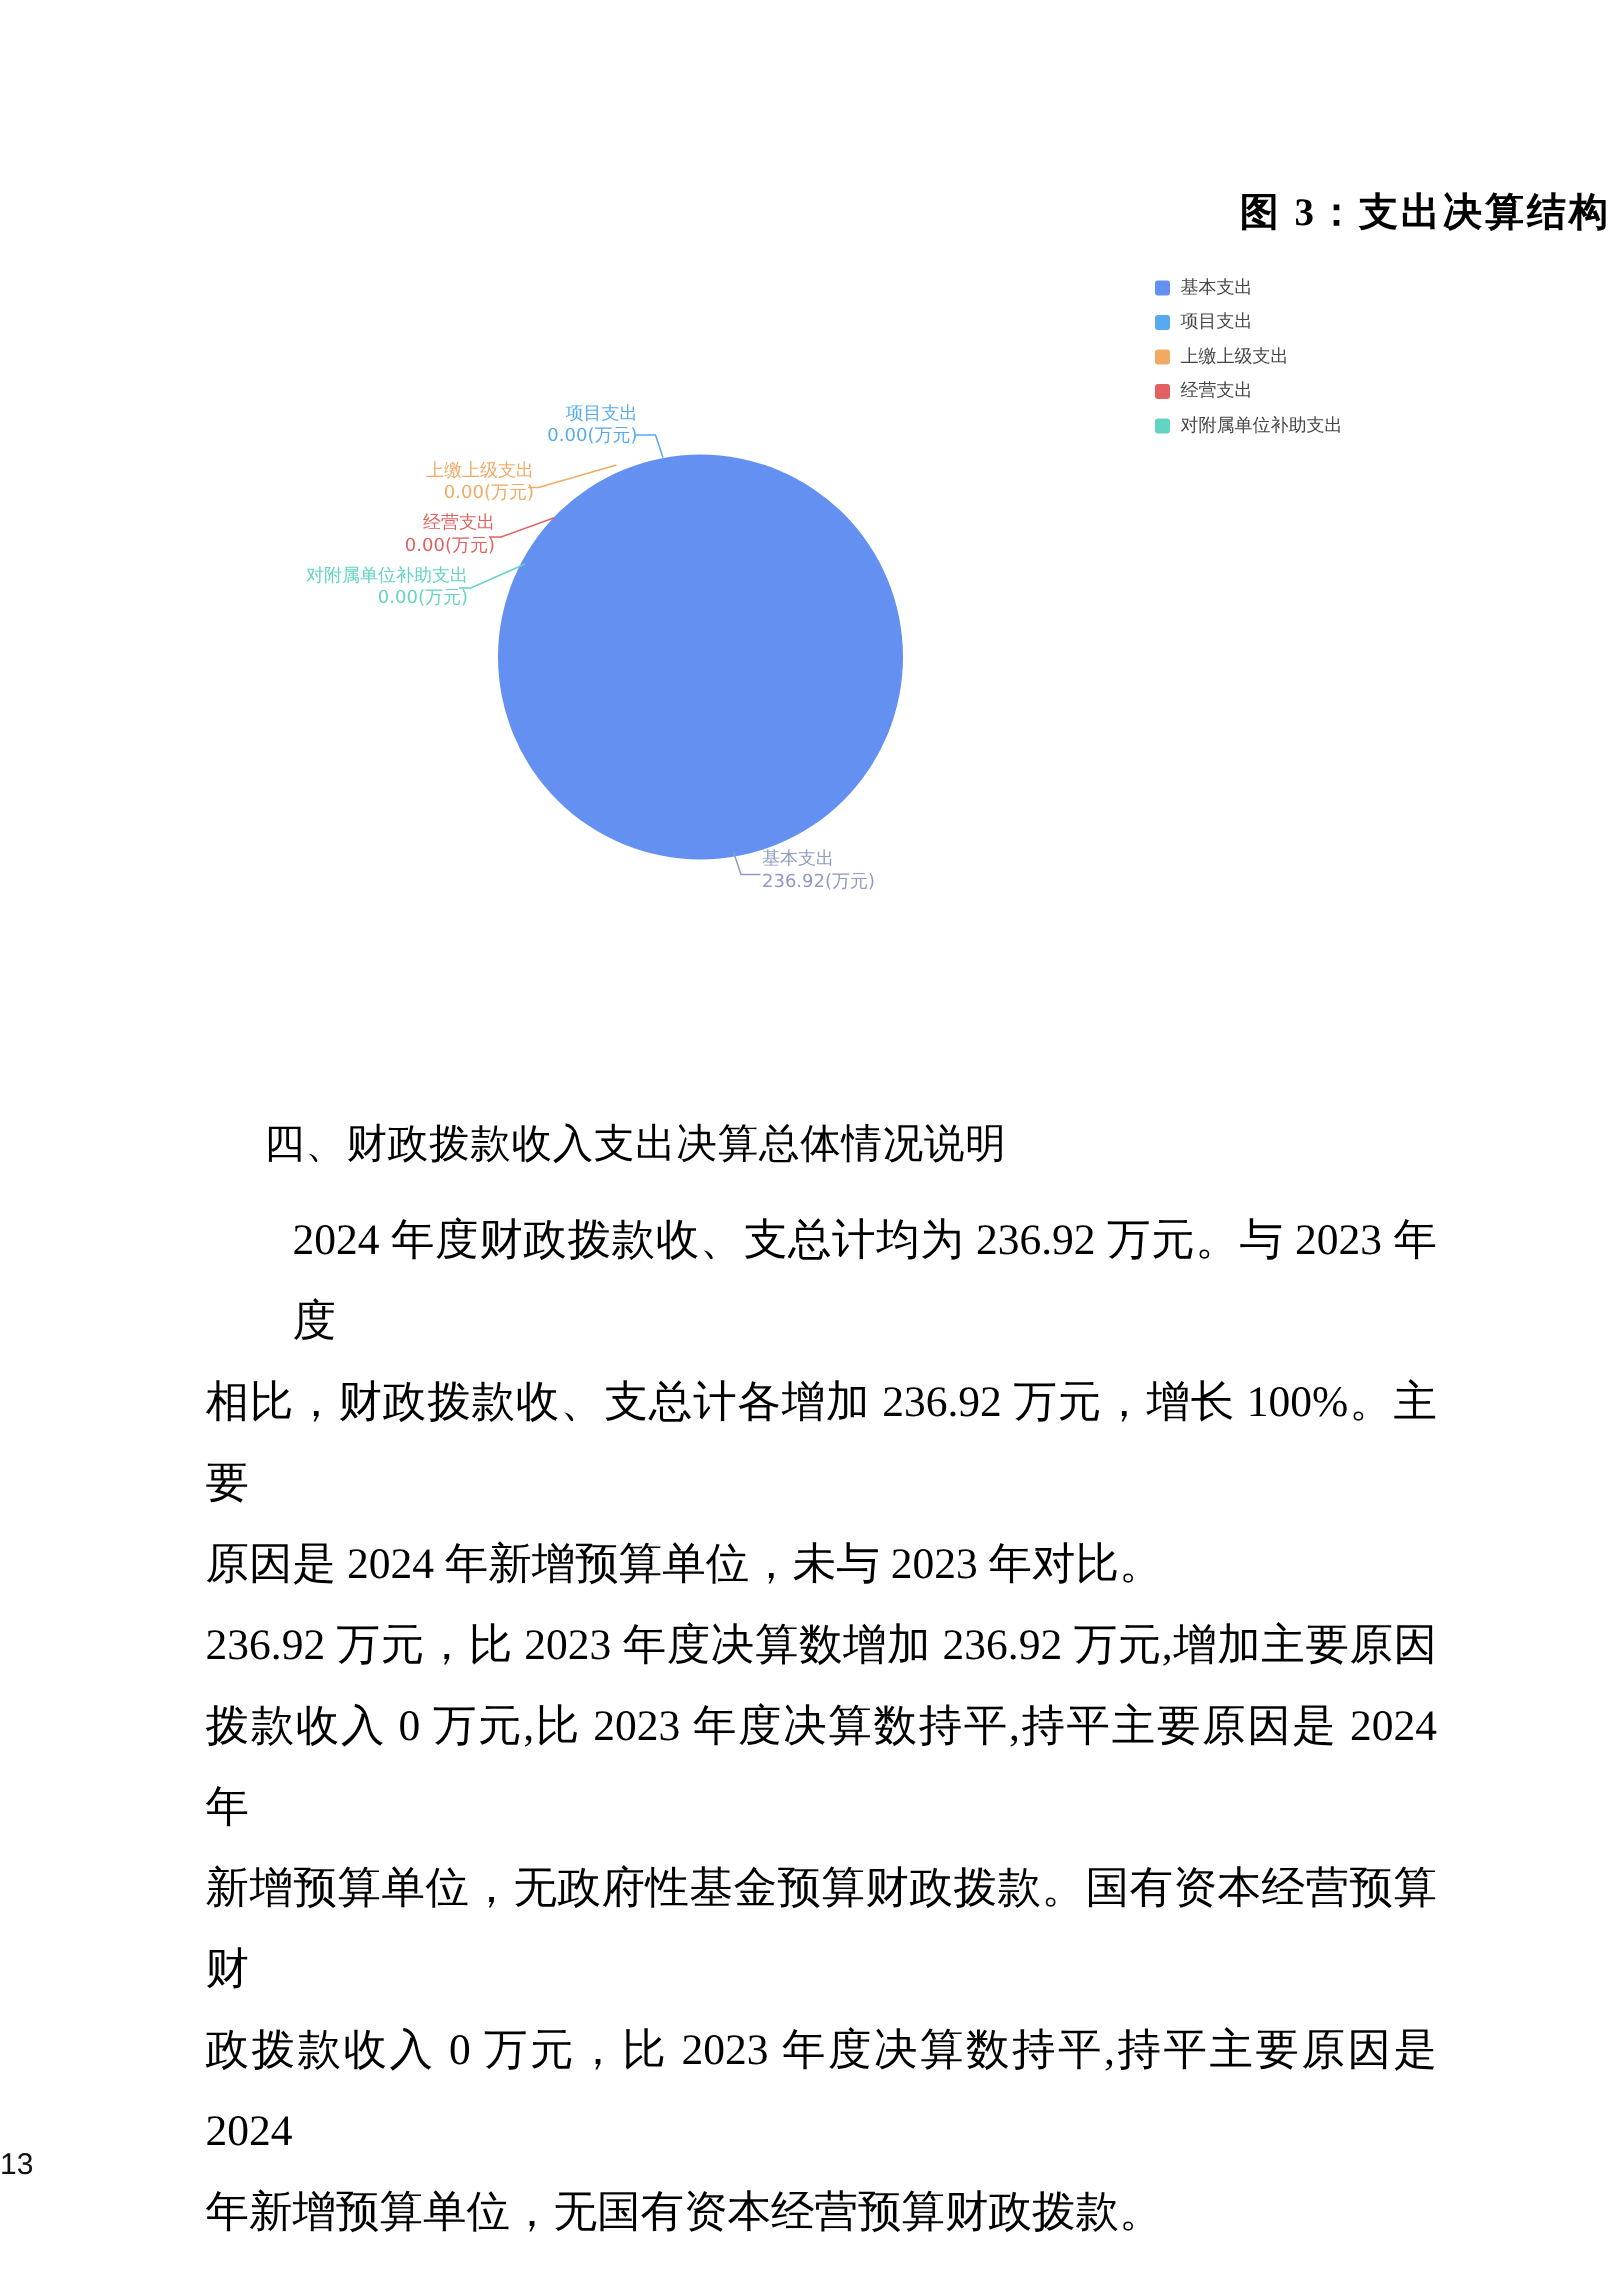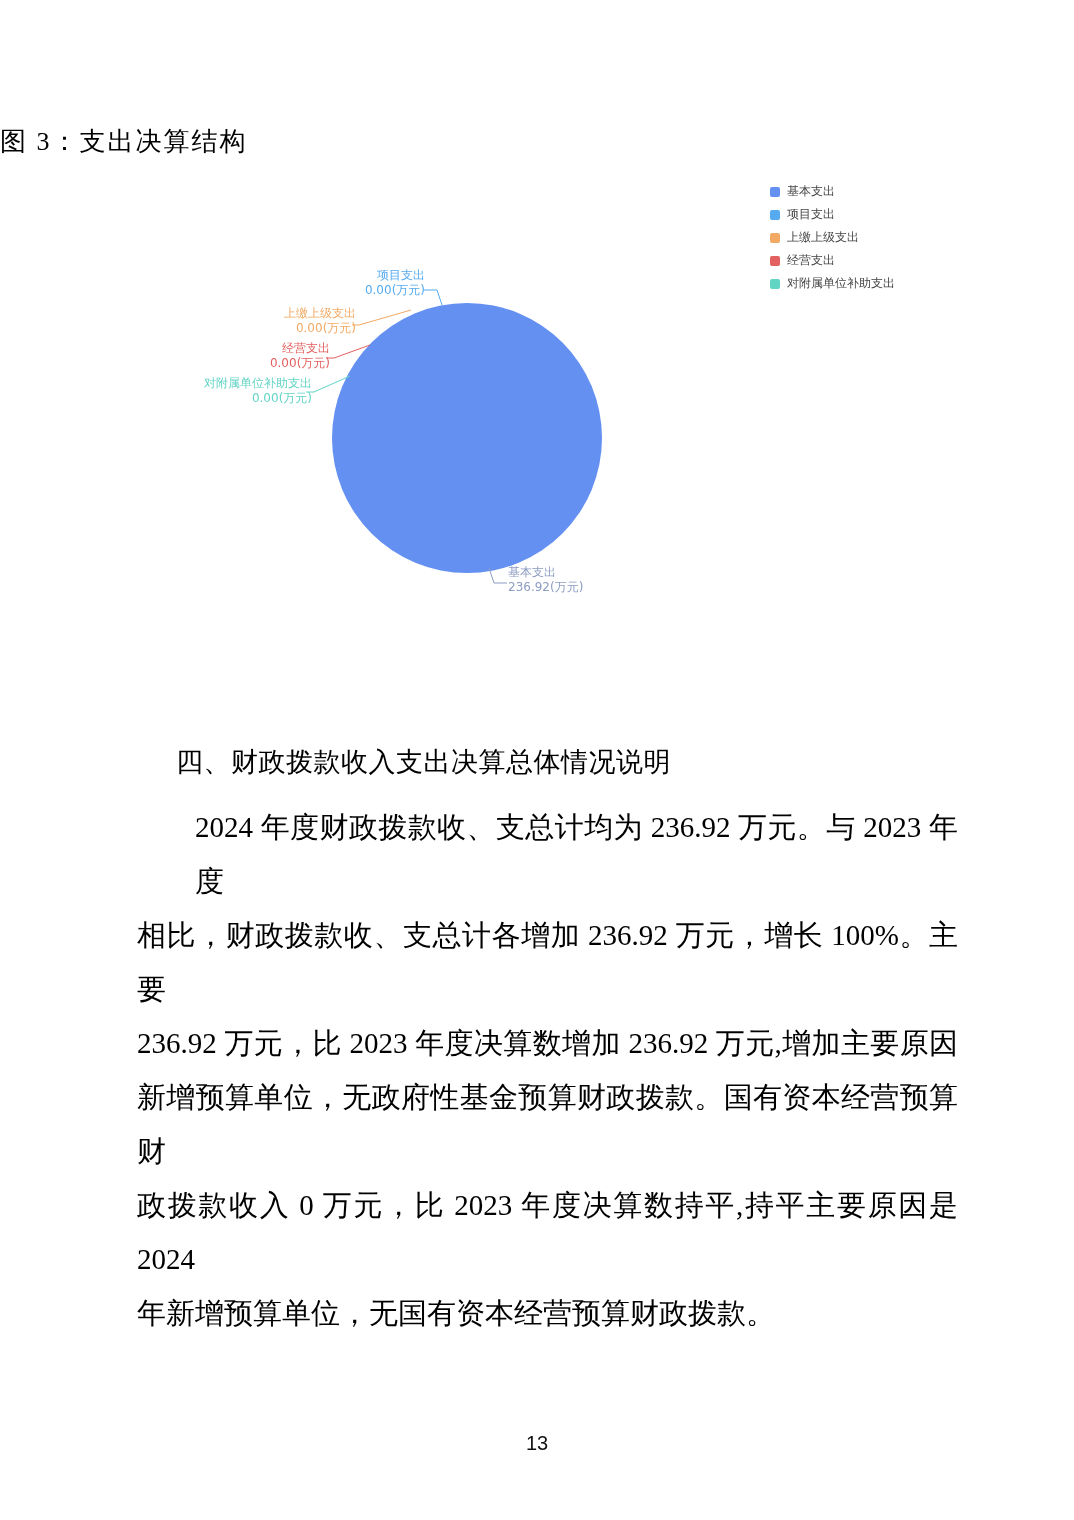--- a/index.html
+++ b/index.html
@@ -9,23 +9,24 @@
     position: relative;
     overflow: hidden;
     font-family: "Liberation Serif", serif;
     color: #000000;
   }
 
   
   .figure-title {
     position: absolute;
     left: 0; top: 124px; width: 100%;
-    text-align: left;
+    text-align: right;
     font-size: 26px;
     letter-spacing: 2px;
+    font-weight: bold;
   }
 
   
   .chart {
     position: absolute;
     left: 0; top: 156px;
     width: 1074px; height: 480px;
   }
   .chart svg { position: absolute; left: 0; top: 0; }
 
@@ -89,21 +90,20 @@
     white-space: normal;
     margin-left: 20px;
   }
   .tline.indent { padding-left: 58px; }
   .tline.last { text-align-last: left; }
 
   
   .page-number {
     position: absolute;
     left: 0; top: 1432px; width: 100%;
-    text-align: center;
     font-family: "Liberation Sans", sans-serif;
     font-size: 20px;
     color: #111;
   }
 </style>
 </head>
 <body>
 
 <div class="figure-title">图 3：支出决算结构</div>
 
@@ -162,22 +162,24 @@
     <div>236.92(万元)</div>
   </div>
 </div>
 
 <div class="section-heading">四、财政拨款收入支出决算总体情况说明</div>
 
 <div class="body-text">
   <div>
     <div class="tline indent">2024 年度财政拨款收、支总计均为 236.92 万元。与 2023 年度</div>
     <div class="tline">相比，财政拨款收、支总计各增加 236.92 万元，增长 100%。主要</div>
+    <div class="tline last">原因是 2024 年新增预算单位，未与 2023 年对比。</div>
   </div>
   <div>
     <div class="tline">236.92 万元，比 2023 年度决算数增加 236.92 万元,增加主要原因</div>
+    <div class="tline">拨款收入 0 万元,比 2023 年度决算数持平,持平主要原因是 2024 年</div>
     <div class="tline">新增预算单位，无政府性基金预算财政拨款。国有资本经营预算财</div>
     <div class="tline">政拨款收入 0 万元，比 2023 年度决算数持平,持平主要原因是 2024</div>
     <div class="tline last">年新增预算单位，无国有资本经营预算财政拨款。</div>
   </div>
 </div>
 
 <div class="page-number">13</div>
 
 </body></html>

